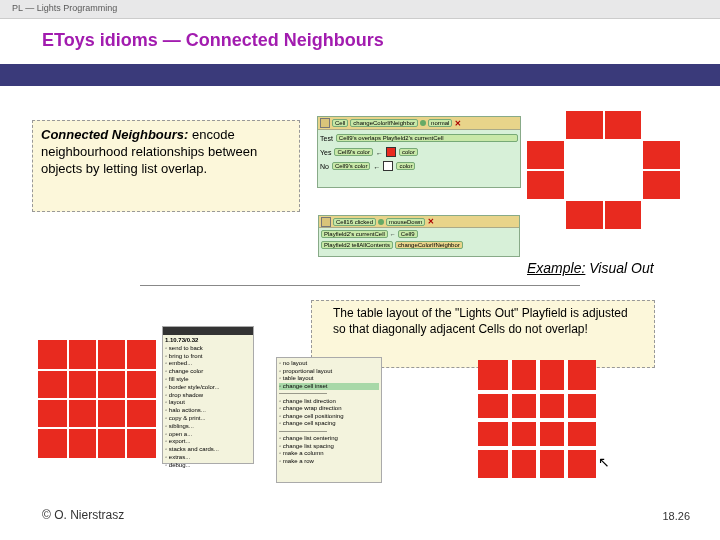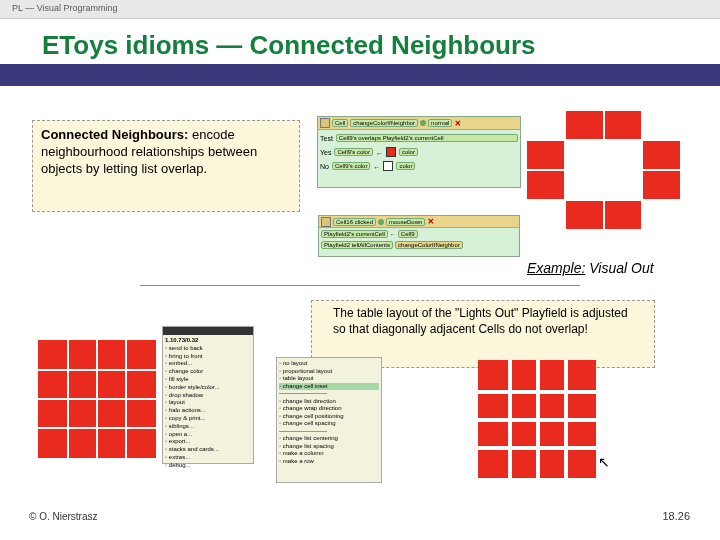--- a/index.html
+++ b/index.html
@@ -1,23 +1,23 @@
 <!DOCTYPE html>
 <html><head>
 <meta charset="utf-8">
 <style>
 html,body{margin:0;padding:0}
 body{width:720px;height:540px;background:#fff;font-family:Arial,Helvetica,sans-serif;color:#000;position:relative;overflow:hidden}
 .hdr-strip{position:absolute;left:0;top:0;right:0;height:18px;background:#e8e8e9;border-bottom:1px solid #ccc}
 .hdr-txt{position:absolute;left:12px;top:3px;font-size:9px;color:#5a5a5a}
-.title{position:absolute;left:42px;top:30px;font-size:26px;font-weight:bold;color:#15803d}
+.title{position:absolute;left:42px;top:30px;font-size:18px;font-weight:bold;color:#a21caf}
 .blueband{position:absolute;left:0;top:64px;right:0;height:22px;background:#3a3a7a}
 
 .cream1{position:absolute;left:32px;top:120px;width:250px;height:78px;background:#fcf7da;border:1px dashed #999;padding:6px 8px;font-size:13px;line-height:1.3}
-.cream1 b{}
+.cream1 b{font-style:italic}
 
 .rw-board{position:absolute;left:526px;top:110px;width:155px;height:115px}
 .rw-board td{width:38px;height:28px;border:1px solid #fff}
 .rc{background:#e82a1f}
 .wc{background:#fff}
 
 .script1{position:absolute;left:317px;top:116px;width:202px;height:70px;background:#d7f0d8;border:1px solid #8a8;font-size:7px}
 .script1 .bar{height:12px;background:#e8d48a;border-bottom:1px solid #aa8;display:flex;align-items:center;padding:0 2px;gap:2px}
 .script1 .row{display:flex;align-items:center;height:12px;margin:2px;gap:3px}
 .tile{background:#c8e8a8;border:1px solid #7a7;padding:0 2px;border-radius:2px;font-size:6px}
@@ -42,32 +42,32 @@
 .list1 .tb{height:8px;background:#333;margin:-2px -2px 2px -2px}
 
 .list2{position:absolute;left:276px;top:357px;width:100px;height:120px;background:#f3f3dd;border:1px solid #aaa;font-size:6px;line-height:1.25;padding:2px}
 .list2 .hl{background:#a8d8a8}
 
 .grid2{position:absolute;left:478px;top:360px;width:118px;height:118px;background:#e82a1f}
 .grid2 .g{position:absolute;background:#fff}
 
 .pin{position:absolute;left:598px;top:454px;font-size:14px}
 
-.footL{position:absolute;left:29px;bottom:18px;font-size:10px;color:#333}
+.footL{position:absolute;left:42px;bottom:18px;font-size:12px;color:#333}
 .footR{position:absolute;right:30px;bottom:18px;font-size:11px;color:#333}
 
 .chip{width:8px;height:8px;border:1px solid #777;background:#d9c47a;display:inline-block}
 .xbtn{color:#a00;font-weight:bold;font-size:8px}
 .dot{width:6px;height:6px;border-radius:50%;background:#6a6;display:inline-block}
 </style>
 </head>
 <body>
 
 <div class="hdr-strip"></div>
-<div class="hdr-txt">PL — Visual Programming</div>
+<div class="hdr-txt">PL — Lights Programming</div>
 <div class="title">EToys idioms — Connected Neighbours</div>
 <div class="blueband"></div>
 
 <div class="cream1">
   <b>Connected Neighbours:</b><span> encode neighbourhood relationships between objects by letting list overlap.</span>
 </div>
 
 <table class="rw-board" cellspacing="0" cellpadding="0">
     <tbody id="rwbody">
       <tr>

